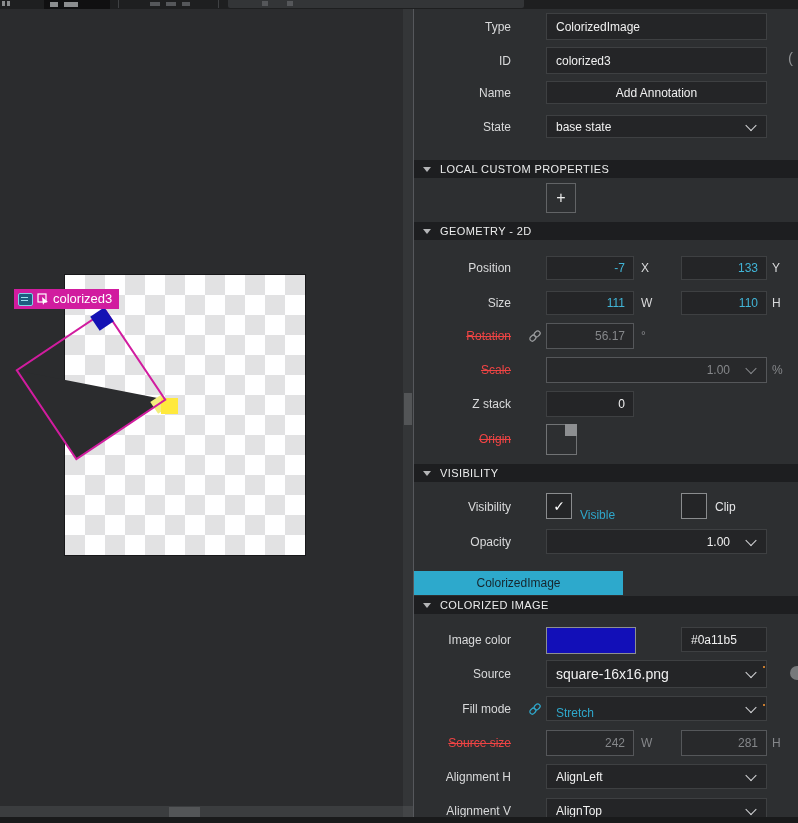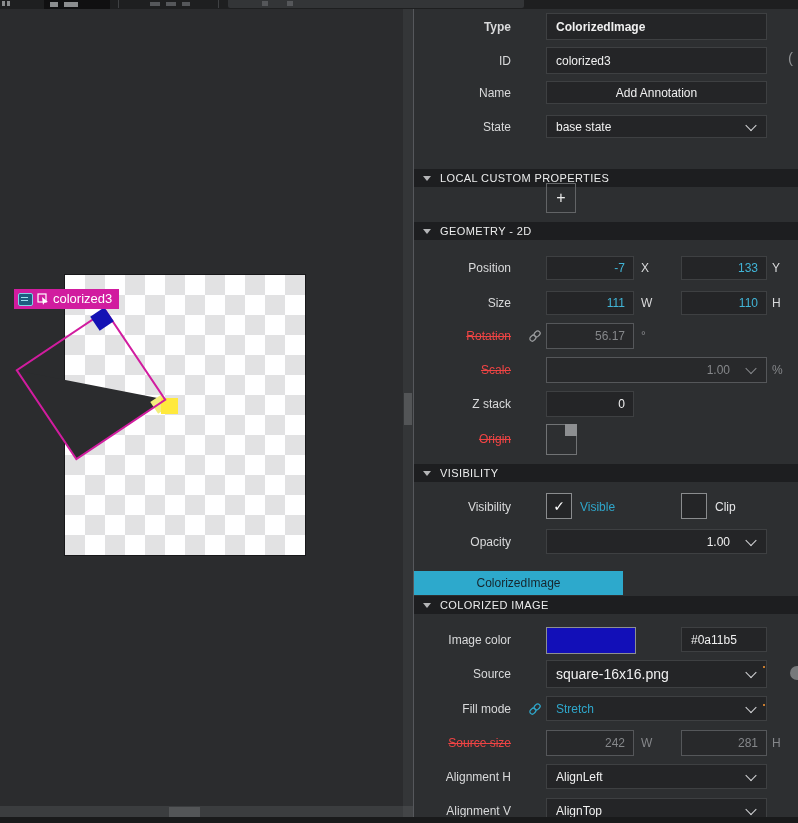--- a/index.html
+++ b/index.html
@@ -45,21 +45,21 @@
   .fld{position:absolute;top:0;height:100%;background:#242527;border:1px solid #3e4042;
        display:flex;align-items:center;font-size:12px;color:#f0f0f0;box-sizing:border-box;}
   .half1{left:132px;width:88px;}
   .half2{left:267px;width:86px;}
   .wide{left:132px;width:221px;}
   .fld .val{flex:1;text-align:right;padding-right:8px;}
   .fld .lval{flex:1;text-align:left;padding-left:9px;}
   .fld.dis{border-color:#55575a;background:#28292b;}
   .fld.dis .val,.fld.dis .lval{color:#85878a;}
   .cyan{color:#41b4d6;}
-  .acc{color:#2fa7cb;}
+  .acc{color:#2fa7cb;margin-top:8px;}
   .unit1{position:absolute;left:227px;top:50%;transform:translateY(-50%);font-size:12px;color:#d9dadb;}
   .unit2{position:absolute;left:358px;top:50%;transform:translateY(-50%);font-size:12px;color:#d9dadb;}
   .udim{color:#85878a;}
   .chev{position:absolute;right:11px;top:50%;width:7px;height:7px;
         border-right:1.5px solid #d2d3d5;border-bottom:1.5px solid #d2d3d5;
         transform:translateY(-68%) rotate(45deg);}
   .chev.dim{border-color:#85878a;}
   .sec{position:absolute;left:0;width:385px;height:18px;background:#1d1e20;display:flex;align-items:center;}
   .sec .caret{width:0;height:0;border-left:4px solid transparent;border-right:4px solid transparent;
         border-top:5px solid #b4b5b7;margin:0 9px 0 9px;}
@@ -124,21 +124,21 @@
     <div class="dim" style="left:166px;top:2px;width:10px;height:4px;"></div>
     <div class="dim" style="left:182px;top:2px;width:8px;height:4px;"></div>
     <div class="sep" style="left:218px;"></div>
     <div class="fbar" style="left:228px;width:296px;"></div>
     <div class="dim" style="left:262px;top:1px;width:6px;height:5px;"></div>
     <div class="dim" style="left:287px;top:1px;width:6px;height:5px;"></div>
   </div>
 
   <div id="panel" class="abs">
 
-    <div class="row" style="top:13px;height:27px;font-weight:bold;">
+    <div class="row" style="top:13px;height:27px;">
       <span class="lbl">Type</span>
       <div class="fld wide">
         <span class="lval">ColorizedImage</span>
       </div>
     </div>
 
     <div class="row" style="top:47px;height:27px;">
       <span class="lbl">ID</span>
       <div class="fld wide">
         <span class="lval">colorized3</span>
@@ -154,21 +154,21 @@
     </div>
 
     <div class="row" style="top:115px;height:23px;">
       <span class="lbl">State</span>
       <div class="fld wide btn">
         <span class="lval">base state</span>
         <span class="chev"></span>
       </div>
     </div>
 
-    <div class="sec" style="top:169px;align-items:center;">
+    <div class="sec" style="top:160px;align-items:center;">
       <span class="caret"></span>
       <span class="t">LOCAL CUSTOM PROPERTIES</span>
     </div>
     <div class="row" style="top:183px;height:28px;">
       <div id="plus-btn" class="btn">+</div>
     </div>
 
     <div class="sec" style="top:222px;text-align:right;">
       <span class="caret"></span>
       <span class="t">GEOMETRY - 2D</span>

